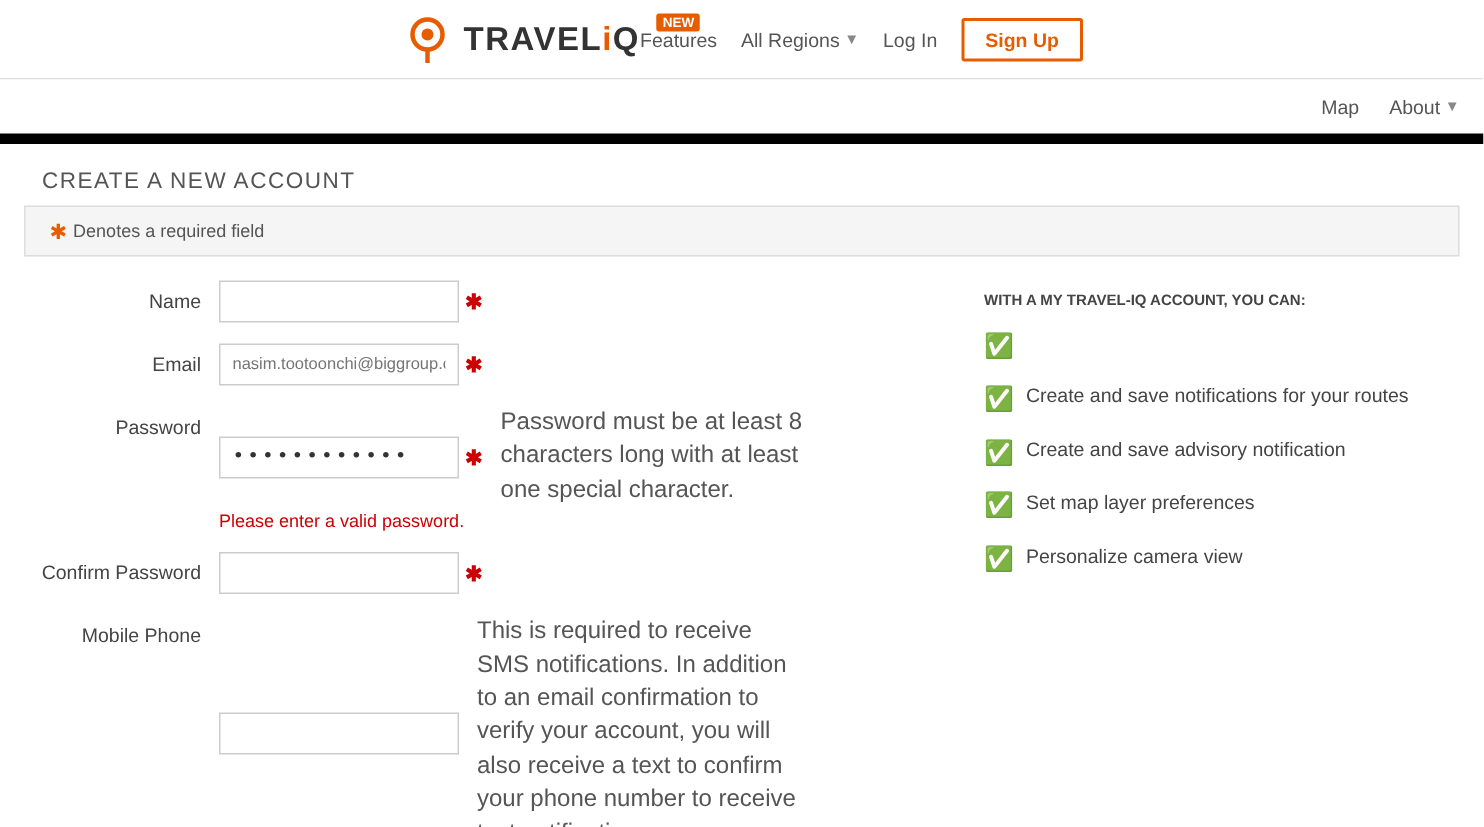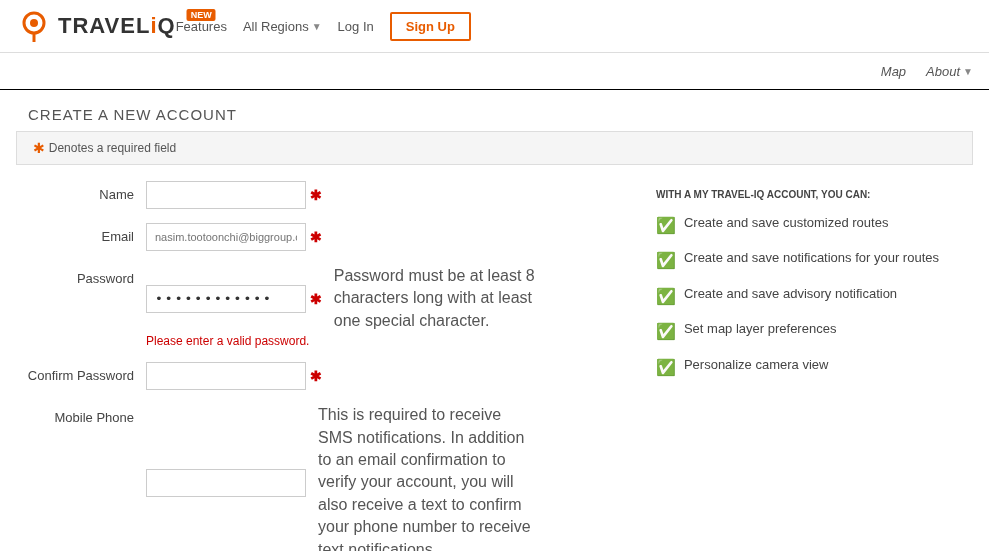--- a/index.html
+++ b/index.html
@@ -7,21 +7,21 @@
 
     
     .header-top {
       background: #fff;
       border-bottom: 1px solid #ddd;
       padding: 0 16px;
     }
     .header-top-inner {
       display: flex;
       align-items: center;
-      justify-content: flex-start;
+      justify-content: center;
       height: 52px;
     }
     .logo {
       display: flex;
       align-items: center;
       gap: 6px;
       text-decoration: none;
     }
     .logo-icon {
       width: 36px;
@@ -87,23 +87,22 @@
       padding: 5px 14px;
       font-size: 13px;
       font-weight: bold;
       cursor: pointer;
       border-radius: 2px;
     }
 
     
     .header-bottom {
       background: #fff;
-      border-bottom: 1px solid #000000;
+      border-bottom: 7px solid #000000;
       padding: 0 16px;
-      font-style: italic;
     }
     .header-bottom-inner {
       display: flex;
       justify-content: flex-end;
       gap: 20px;
       height: 36px;
       align-items: center;
     }
     .nav-link2 {
       color: #555;
@@ -372,21 +371,20 @@
       <button class="btn-signup-form">Sign Up</button>
     </div>
 
   </div>
 
   <div class="info-section">
     <div class="info-title">WITH A MY TRAVEL-IQ ACCOUNT, YOU CAN:</div>
     <ul class="info-list">
       <li>
         <span class="check-icon">✅</span>
-        <span>Create and save customized routes</span>
       </li>
       <li>
         <span class="check-icon">✅</span>
         <span>Create and save notifications for your routes</span>
       </li>
       <li>
         <span class="check-icon">✅</span>
         <span>Create and save advisory notification</span>
       </li>
       <li>

